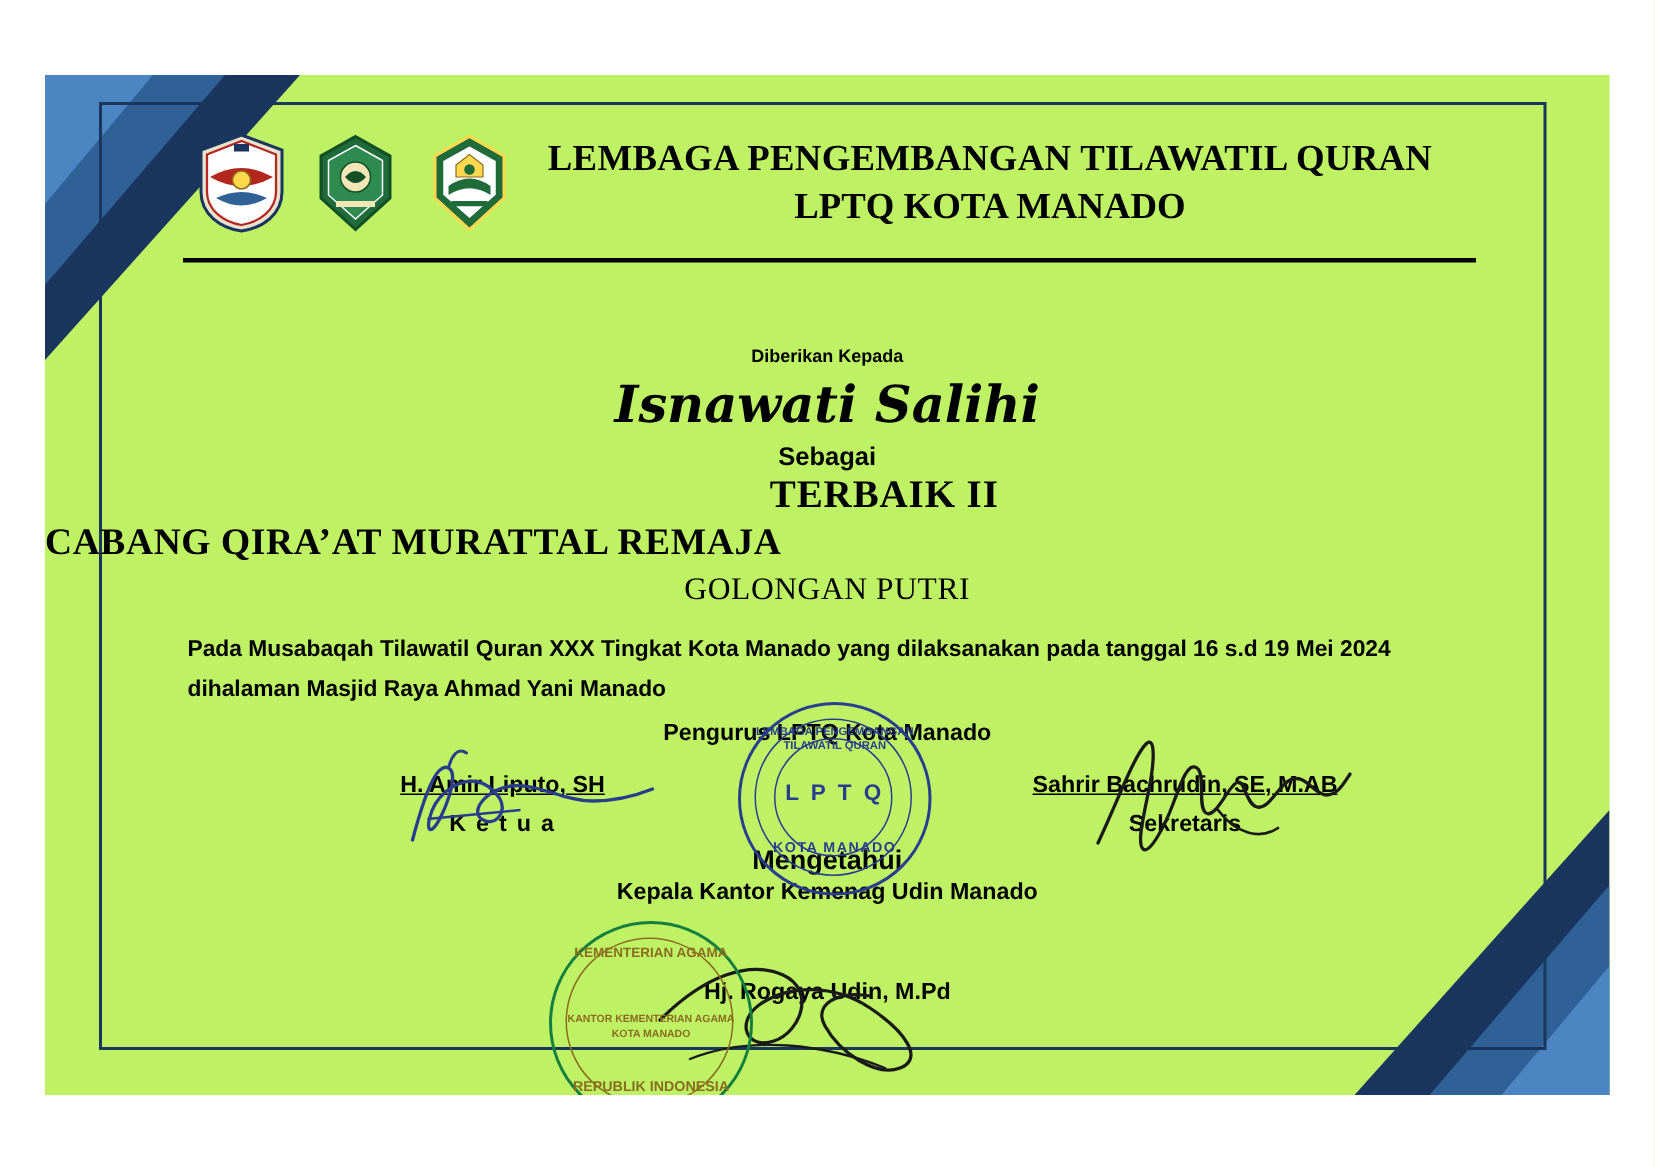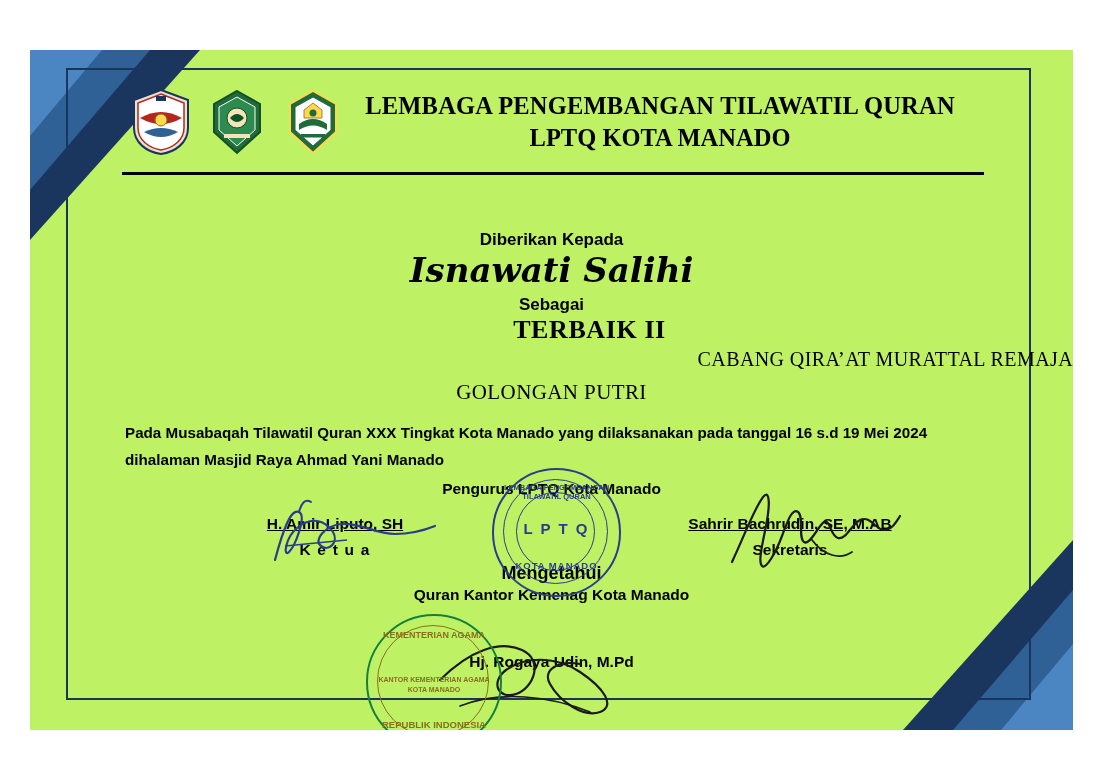--- a/index.html
+++ b/index.html
@@ -142,21 +142,21 @@
     font-size: 33px;
     letter-spacing: 1.5px;
     color: #000;
   }
   .diberikan {
     position: absolute;
     top: 180px;
     left: 0;
     width: 1043px;
     text-align: center;
-    font-size: 17px;
+    font-size: 12px;
     font-weight: bold;
     color: #000;
   }
   .recipient {
     position: absolute;
     top: 200px;
     left: 0;
     width: 1043px;
     text-align: center;
     font-family: "DejaVu Serif", serif;
@@ -186,24 +186,24 @@
     font-size: 26px;
     letter-spacing: 0.6px;
     color: #000;
     padding-left: 38px;
   }
   .award-branch {
     position: absolute;
     top: 298px;
     left: 0;
     width: 1043px;
-    text-align: right;
+    text-align: left;
     font-family: "Liberation Serif", serif;
-    font-weight: normal;
-    font-size: 20px;
+    font-weight: bold;
+    font-size: 25px;
     letter-spacing: 0.4px;
     color: #000;
   }
   .award-class {
     position: absolute;
     top: 330px;
     left: 0;
     width: 1043px;
     text-align: center;
     font-family: "Liberation Serif", serif;
@@ -491,21 +491,21 @@
       <div class="sig-name">H. Amir Liputo, SH</div>
       <div class="sig-role">K e t u a</div>
     </div>
 
     <div class="sig-right">
       <div class="sig-name">Sahrir Bachrudin, SE, M.AB</div>
       <div class="sig-role normal">Sekretaris</div>
     </div>
 
     <div class="mengetahui">Mengetahui</div>
-    <div class="kemenag-line">Quran Kantor Kemenag Kota Manado</div>
+    <div class="kemenag-line">Kepala Kantor Kemenag Udin Manado</div>
     <div class="kemenag-name">Hj. Rogaya Udin, M.Pd</div>
 
     <svg class="signature-ink" style="left:225px; top:440px;" width="190" height="90" viewBox="0 0 190 90">
       <path d="M20 70 C28 40 36 18 44 22 C52 26 40 56 34 62 C28 68 30 48 42 38 C56 26 70 30 78 42 C84 52 74 62 66 56 C58 50 70 36 86 34 C104 32 120 44 140 44 C158 44 170 40 180 36" fill="none" stroke="#2a3c8c" stroke-width="2.2" stroke-linecap="round"></path>
       <path d="M44 22 C46 14 50 8 56 12" fill="none" stroke="#2a3c8c" stroke-width="2" stroke-linecap="round"></path>
       <path d="M30 56 L92 50" fill="none" stroke="#2a3c8c" stroke-width="1.6"></path>
     </svg>
 
     <svg class="signature-ink" style="left:690px; top:432px;" width="185" height="100" viewBox="0 0 185 100">
       <path d="M12 80 C26 50 36 22 44 14 C50 8 50 24 46 44 C42 64 38 80 42 84 C46 88 56 70 62 54 C68 38 72 26 78 30 C84 34 78 56 84 60 C90 64 98 44 104 40 C110 36 110 54 118 56 C126 58 132 42 140 38 C150 33 156 48 164 48 C172 48 176 40 180 34" fill="none" stroke="#1a1a1a" stroke-width="2.2" stroke-linecap="round"></path>

